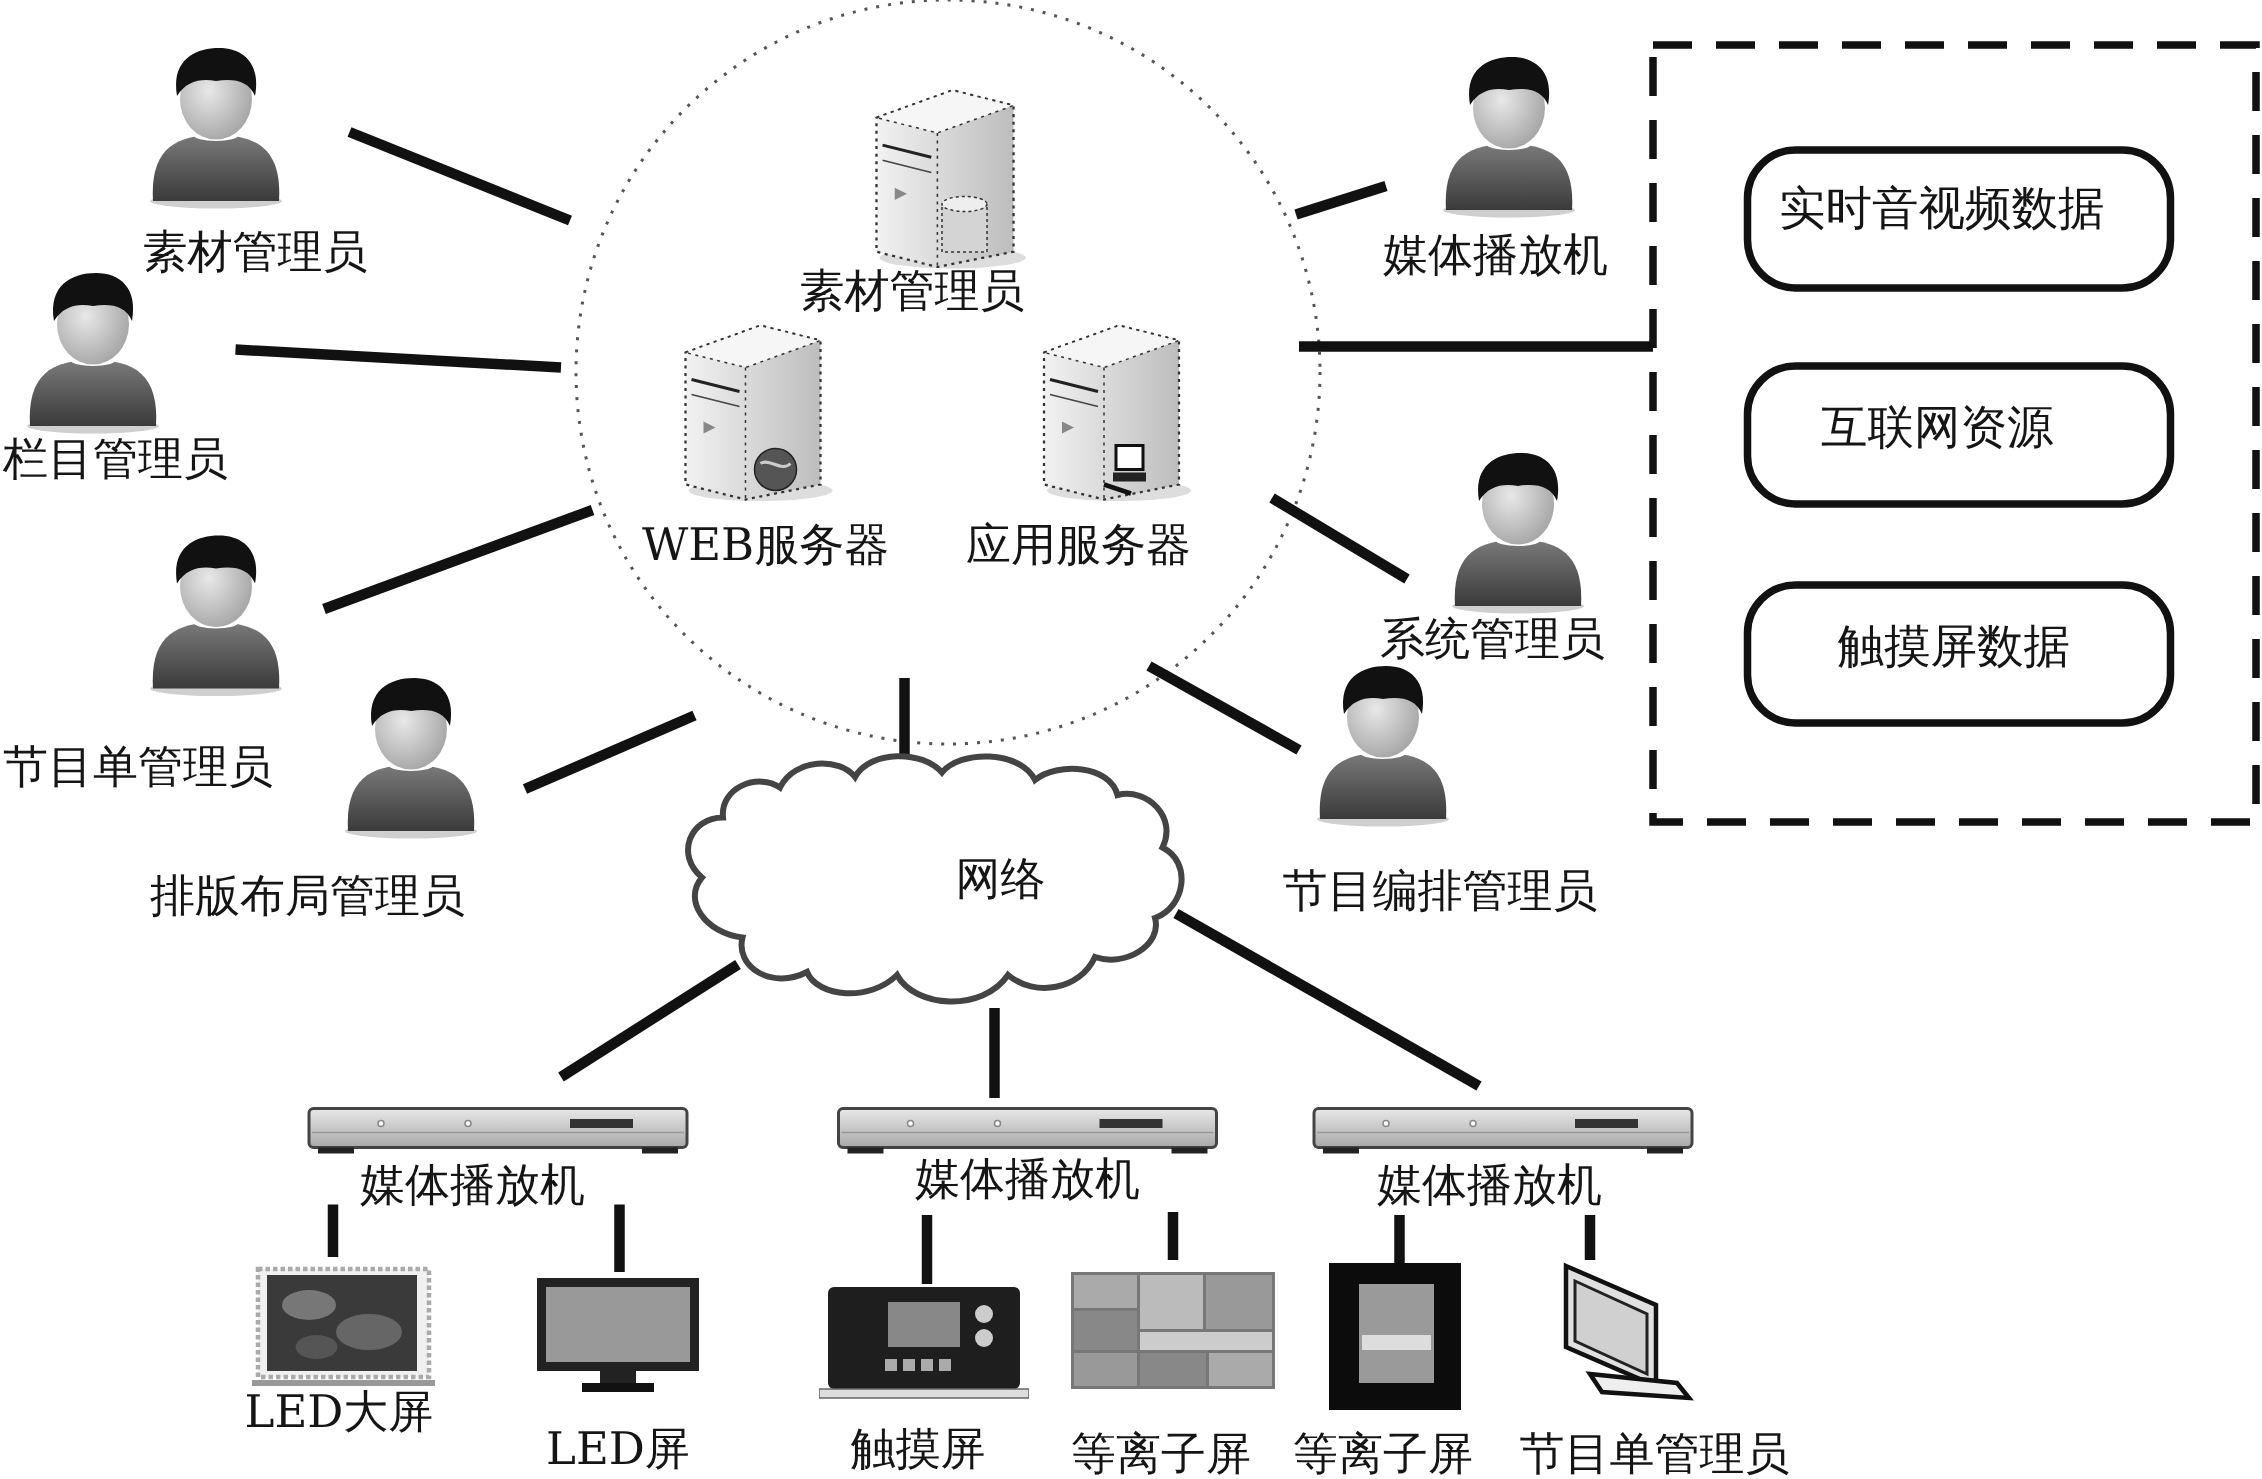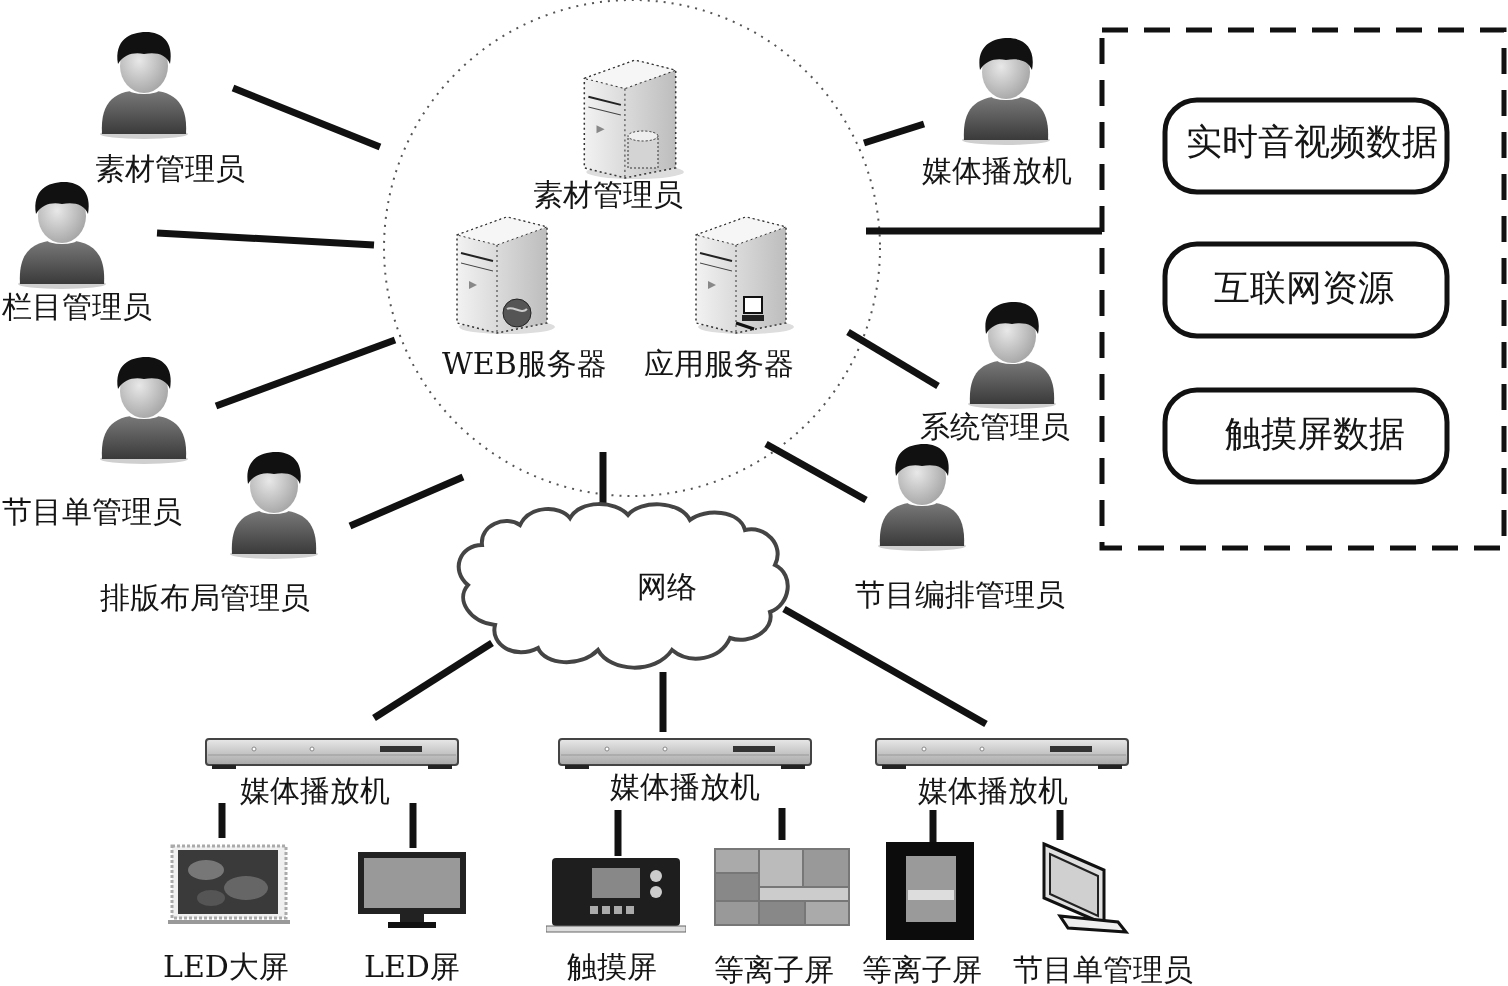--- a/index.html
+++ b/index.html
@@ -1,20 +1,20 @@
 <!DOCTYPE html>
 <html><head>
 <meta charset="utf-8">
 <style>
   html, body { margin: 0; padding: 0; background: #ffffff; }
   body { width: 1508px; height: 986px; position: relative; overflow: hidden;
          font-family: "DejaVu Serif", "Liberation Serif", serif; color: #111; }
   svg.canvas { position: absolute; left: 0; top: 0; }
   .label { position: absolute; font-size: 30px; white-space: nowrap; line-height: 1; color: #151515; }
-  .boxlabel { font-size: 36px; }
+  .boxlabel { font-size: 31px; }
   .person { position: absolute; width: 96px; height: 110px; }
   .device { position: absolute; }
 </style>
 </head>
 <body>
 
 <svg class="canvas" width="1508" height="986">
 
   <circle cx="632" cy="248" r="248" fill="none" stroke="#555" stroke-width="2" stroke-dasharray="2,6"></circle>
 
@@ -152,21 +152,21 @@
   <span class="label" style="left:533px;top:180px">素材管理员</span>
 </div>
 <div>
   <svg class="device" style="left:447px;top:205px" width="110" height="130">
       <use href="#server"></use>
     <g>
       <circle cx="70" cy="108" r="14" fill="#555" stroke="#222"></circle>
       <path d="M60 104 C 66 100, 74 110, 80 104" stroke="#ccc" fill="none" stroke-width="2"></path>
     </g>
   </svg>
-  <span class="label" style="left:442px;top:349px">WEB服务器</span>
+  <span class="label" style="left:428px;top:349px">WEB服务器</span>
 </div>
 <div>
   <svg class="device" style="left:686px;top:205px" width="110" height="130">
       <use href="#server"></use>
     <g>
       <rect x="58" y="92" width="18" height="16" fill="#fff" stroke="#111" stroke-width="2"></rect>
       <rect x="56" y="110" width="22" height="6" fill="#222"></rect>
       <line x1="50" y1="118" x2="68" y2="124" stroke="#111" stroke-width="3"></line>
     </g>
   </svg>
@@ -232,18 +232,18 @@
   <rect x="0" y="0" width="88" height="98" fill="#0c0c0c"></rect>
   <rect x="20" y="14" width="50" height="66" fill="#9a9a9a"></rect>
   <rect x="22" y="48" width="46" height="10" fill="#ddd"></rect>
 </svg>
 <svg class="device" style="left:1038px;top:838px" width="92" height="100">
   <polygon points="6,6 66,32 66,86 6,60" fill="#e0e0e0" stroke="#111" stroke-width="3"></polygon>
   <polygon points="12,16 60,38 60,78 12,56" fill="#d0d0d0" stroke="#222" stroke-width="2"></polygon>
   <polygon points="22,78 80,84 88,94 30,90" fill="#eee" stroke="#111" stroke-width="3"></polygon>
 </svg>
 
-<span class="label" style="left:163px;top:952px">LED大屏</span>
+<span class="label" style="left:163px;top:927px">LED大屏</span>
 <span class="label" style="left:364px;top:952px">LED屏</span>
 <span class="label" style="left:567px;top:952px">触摸屏</span>
 <span class="label" style="left:714px;top:955px">等离子屏</span>
 <span class="label" style="left:862px;top:955px">等离子屏</span>
 <span class="label" style="left:1013px;top:955px">节目单管理员</span>
 
 </body></html>

